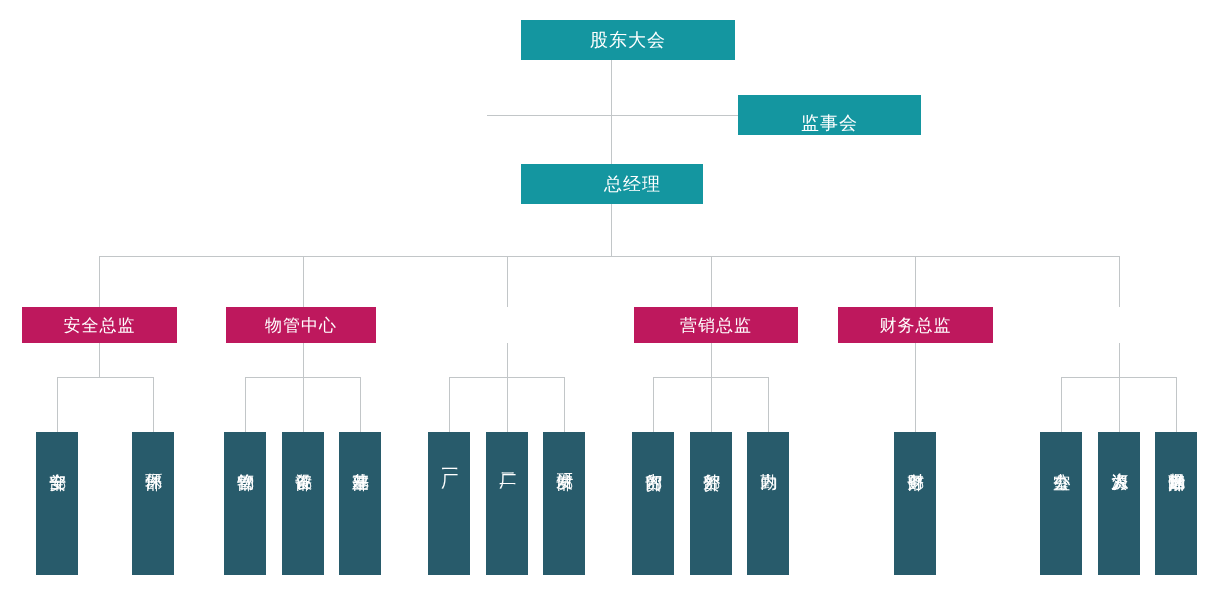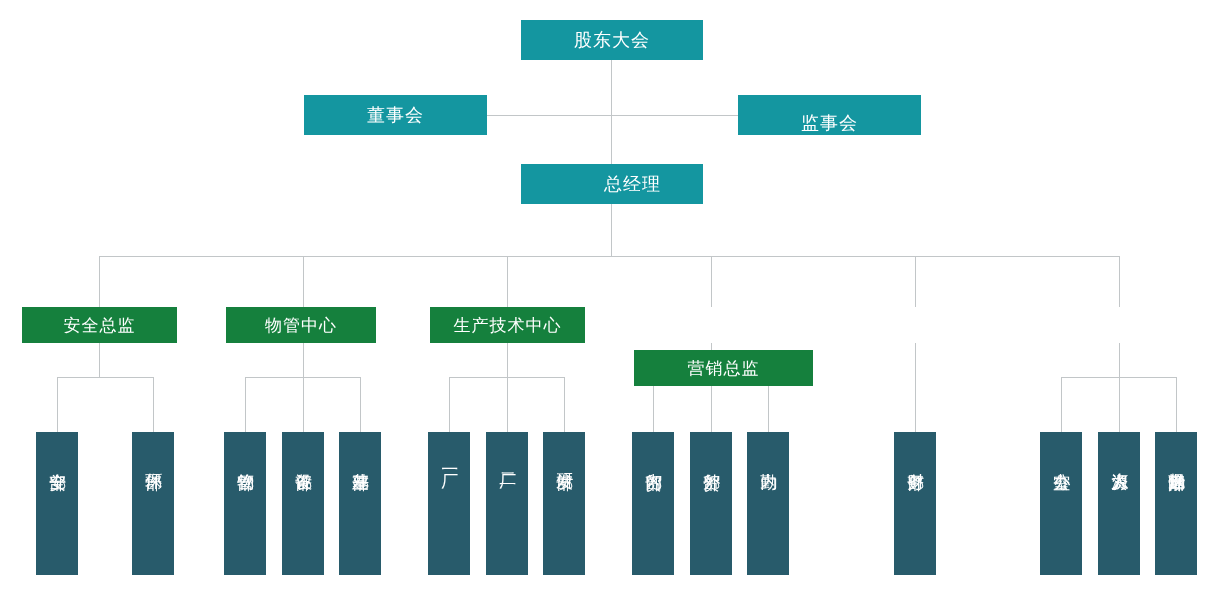--- a/index.html
+++ b/index.html
@@ -35,21 +35,21 @@
     color: #ffffff;
     text-align: center;
     letter-spacing: 1px;
   }
   .node.top {
     background: #1496a0;
     font-size: 18px;
     height: 40px;
   }
   .node.dir {
-    background: #15803d;
+    background: #be185d;
     font-size: 17px;
     height: 36px;
   }
   .node.dept {
     background: #285b6b;
     font-size: 17px;
     width: 42px;
     align-items: flex-start;
     justify-content: center;
     padding-top: 28px;
@@ -106,52 +106,49 @@
   <div class="line v" style="left:768px; top:377px; height:55px;"></div>
 
   <div class="line v" style="left:915px; top:343px; height:89px;"></div>
 
   <div class="line v" style="left:1119px; top:343px; height:35px;"></div>
   <div class="line h" style="left:1061px; top:377px; width:115px;"></div>
   <div class="line v" style="left:1061px; top:377px; height:55px;"></div>
   <div class="line v" style="left:1119px; top:377px; height:55px;"></div>
   <div class="line v" style="left:1176px; top:377px; height:55px;"></div>
 
-  <div class="node top" style="left:521px; top:20px; width:182px;">
+  <div class="node top" style="left:521px; top:20px; width:214px;">
     <span>股东大会</span>
   </div>
 
-  <div class="node top" style="left:304px; top:95px; width:183px;">
-    <span>董事会</span>
-  </div>
 
   <div class="node top" style="left:738px; top:95px; width:183px;align-items:flex-end;">
     <span>监事会</span>
   </div>
 
   <div class="node top" style="left:521px; top:164px; width:182px;padding-left:41px;">
     <span>总经理</span>
   </div>
 
   <div class="node dir" style="left:22px; top:307px; width:155px;">
     <span>安全总监</span>
   </div>
 
   <div class="node dir" style="left:226px; top:307px; width:150px;">
     <span>物管中心</span>
   </div>
 
-  <div class="node dir" style="left:430px; top:307px; width:155px;">
-    <span>生产技术中心</span>
-  </div>
-
-  <div class="node dir" style="left:634px; top:307px; width:179px;margin-top:43px;">
+
+  <div class="node dir" style="left:634px; top:307px; width:164px;">
     <span>营销总监</span>
   </div>
 
+  <div class="node dir" style="left:838px; top:307px; width:155px;">
+    <span>财务总监</span>
+  </div>
 
 
   <div class="node dept" style="left:36px; top:432px; height:143px;">
     <span class="vtext">安全部</span>
   </div>
   <div class="node dept" style="left:132px; top:432px; height:143px;">
     <span class="vtext">环保部</span>
   </div>
 
   <div class="node dept" style="left:224px; top:432px; height:143px;">

